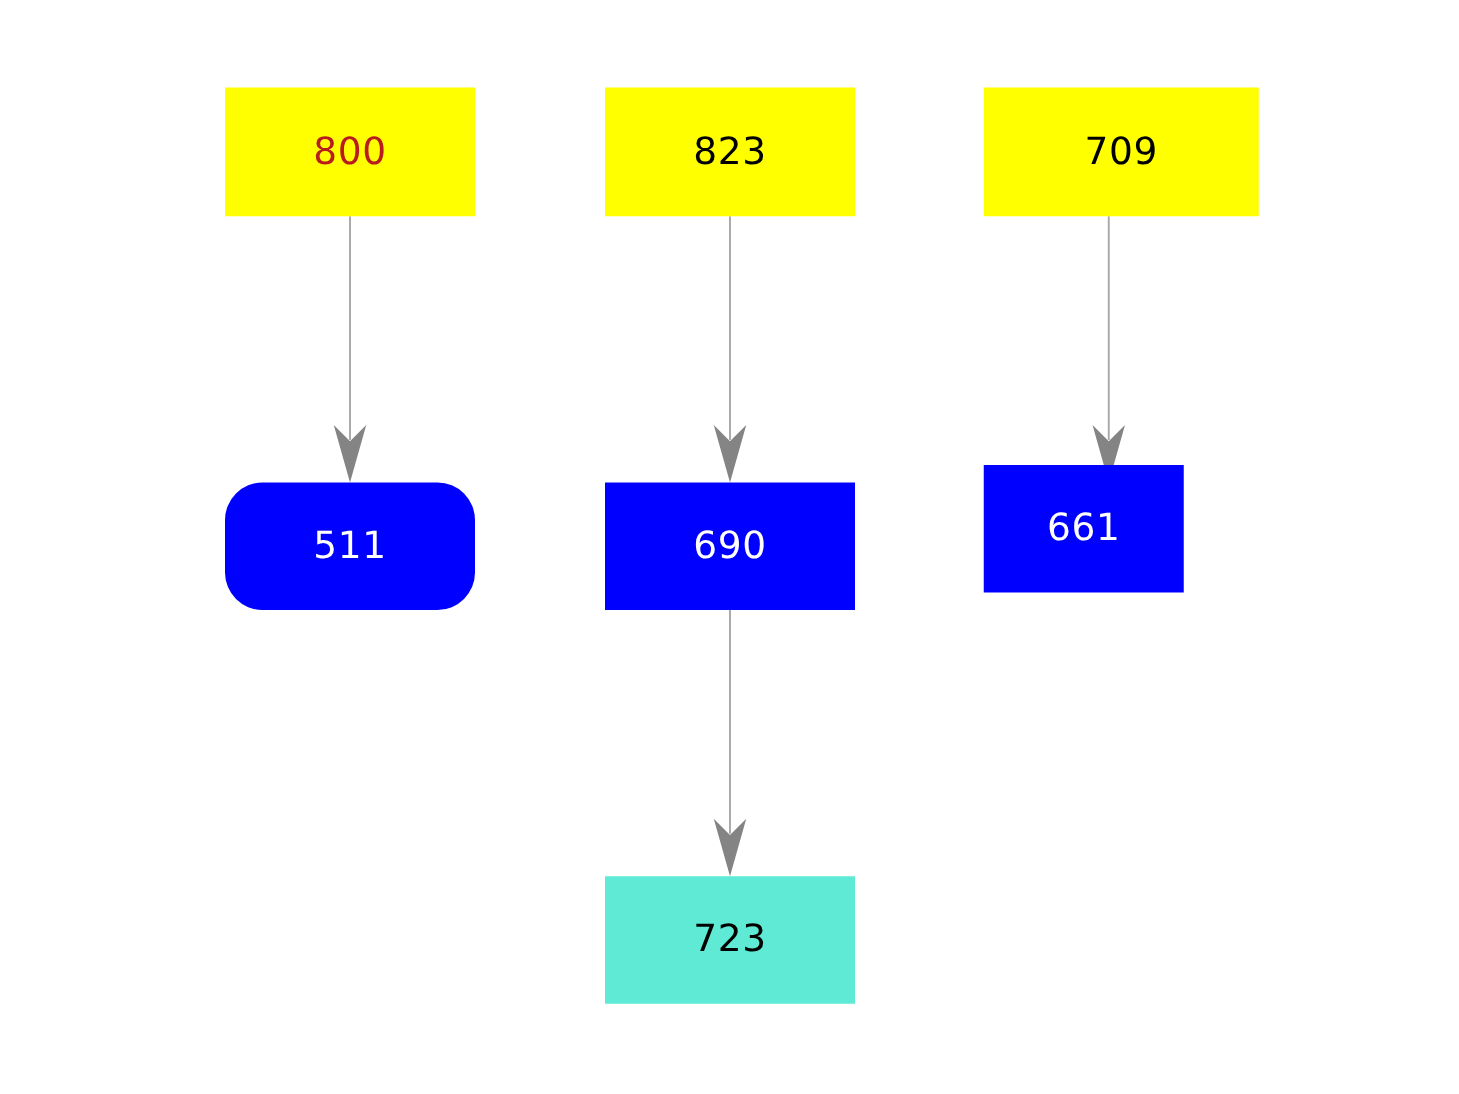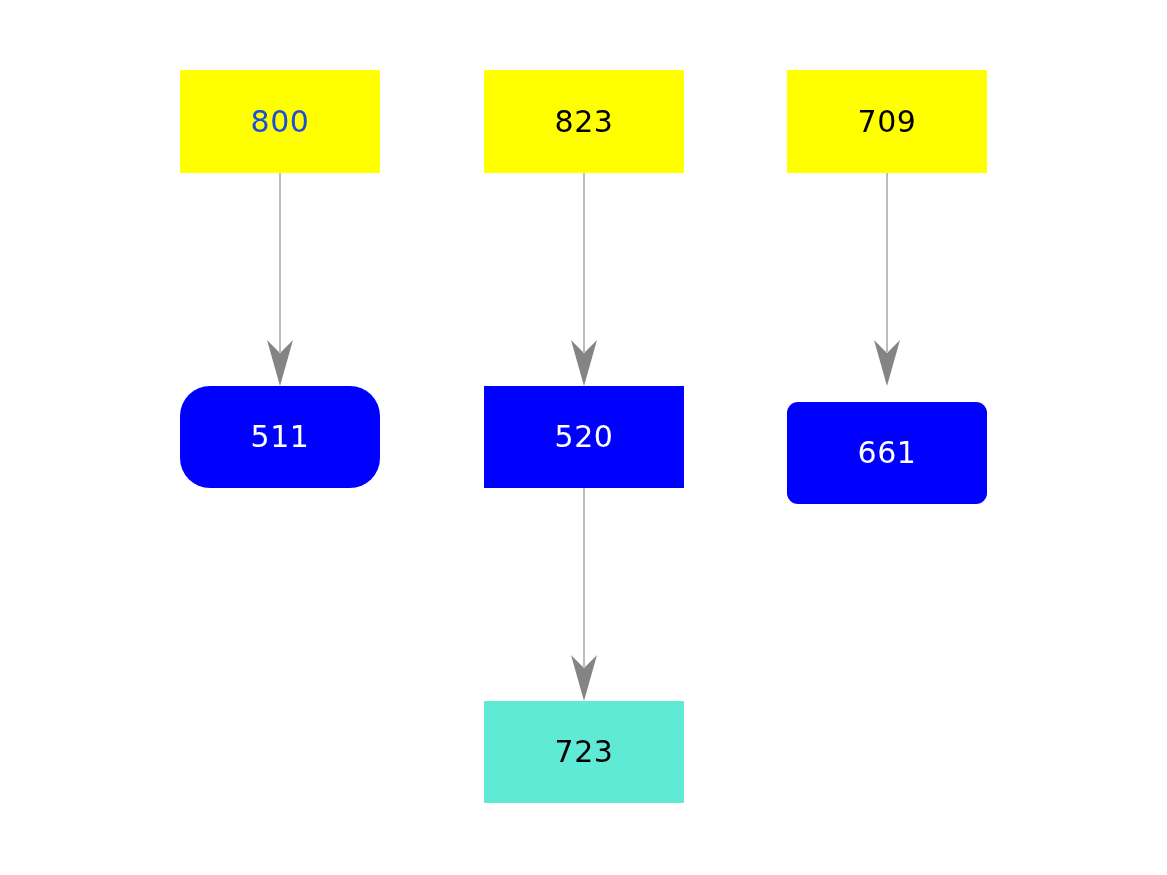--- a/index.html
+++ b/index.html
@@ -31,24 +31,24 @@
     box-sizing: border-box;
   }
   .node span {
     font-size: 30px;
     line-height: 1;
     letter-spacing: 0.5px;
   }
   
   #n0 { left: 180px; top: 70px;  width: 200px; height: 103px; }
   #n1 { left: 484px; top: 70px;  width: 200px; height: 103px; }
-  #n2 { left: 787px; top: 70px;  width: 200px; height: 103px; }
+  #n2 { left: 787px; top: 70px;  width: 220px; height: 103px; }
   #n3 { left: 180px; top: 386px; width: 200px; height: 102px; border-radius: 30px; }
   #n4 { left: 484px; top: 386px; width: 200px; height: 102px; }
-  #n5 { left: 787px; top: 402px; width: 200px; height: 102px; border-radius: 11px; }
+  #n5 { left: 787px; top: 372px; width: 160px; height: 102px; }
   #n6 { left: 484px; top: 701px; width: 200px; height: 102px; }
 </style>
 </head>
 <body>
 
 <div class="canvas">
 
   <svg class="edges-layer" width="1167" height="875" viewBox="0 0 1167 875" xmlns="http://www.w3.org/2000/svg">
     <g>
       <line x1="280" y1="173" x2="280" y2="352" stroke-width="1.5" stroke="#a6a6a6"></line>
@@ -61,34 +61,34 @@
     <g>
       <line x1="887" y1="173" x2="887" y2="352" stroke-width="1.5" stroke="#a6a6a6"></line>
       <polygon points="887,386 874,340 887,353 900,340" fill="#848484"></polygon>
     </g>
     <g>
       <line x1="584" y1="488" x2="584" y2="667" stroke-width="1.5" stroke="#a6a6a6"></line>
       <polygon points="584,701 571,655 584,668 597,655" fill="#848484"></polygon>
     </g>
   </svg>
 
-  <div id="n0" class="node" style="background: rgb(255, 255, 0); color: #1d4ed8;">
+  <div id="n0" class="node" style="background: rgb(255, 255, 0); color: #b91c1c;">
     <span>800</span>
   </div>
   <div id="n1" class="node" style="background: rgb(255, 255, 0); color: rgb(0, 0, 0);">
     <span>823</span>
   </div>
   <div id="n2" class="node" style="background: rgb(255, 255, 0); color: rgb(0, 0, 0);">
     <span>709</span>
   </div>
   <div id="n3" class="node" style="background: rgb(0, 0, 255); color: rgb(255, 255, 255);">
     <span>511</span>
   </div>
   <div id="n4" class="node" style="background: rgb(0, 0, 255); color: rgb(255, 255, 255);">
-    <span>520</span>
+    <span>690</span>
   </div>
   <div id="n5" class="node" style="background: rgb(0, 0, 255); color: rgb(255, 255, 255);">
     <span>661</span>
   </div>
   <div id="n6" class="node" style="background: #5eead4; color: rgb(0, 0, 0);">
     <span>723</span>
   </div>
 
 </div>
 

